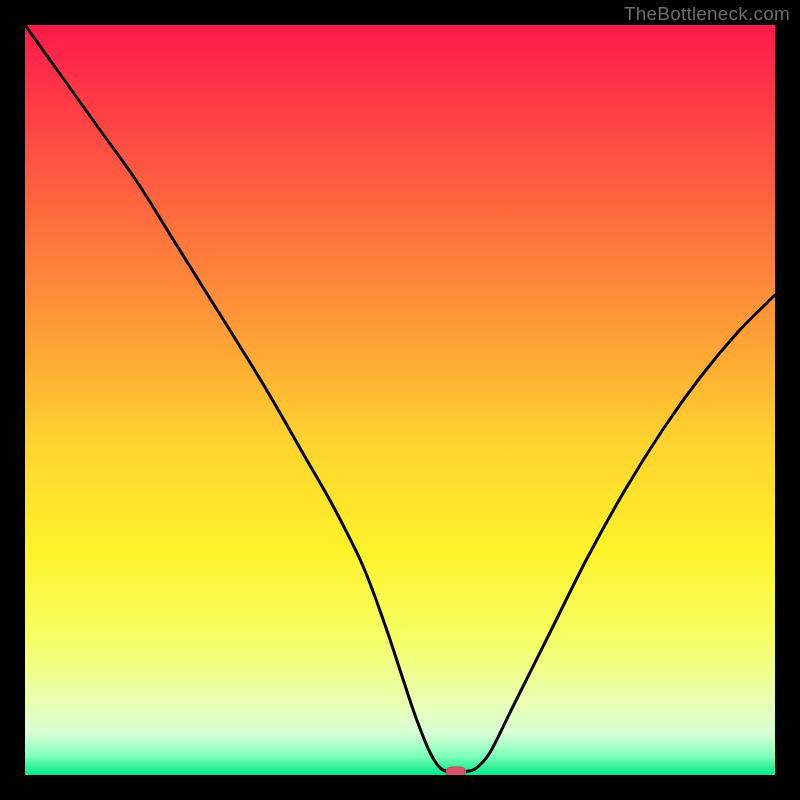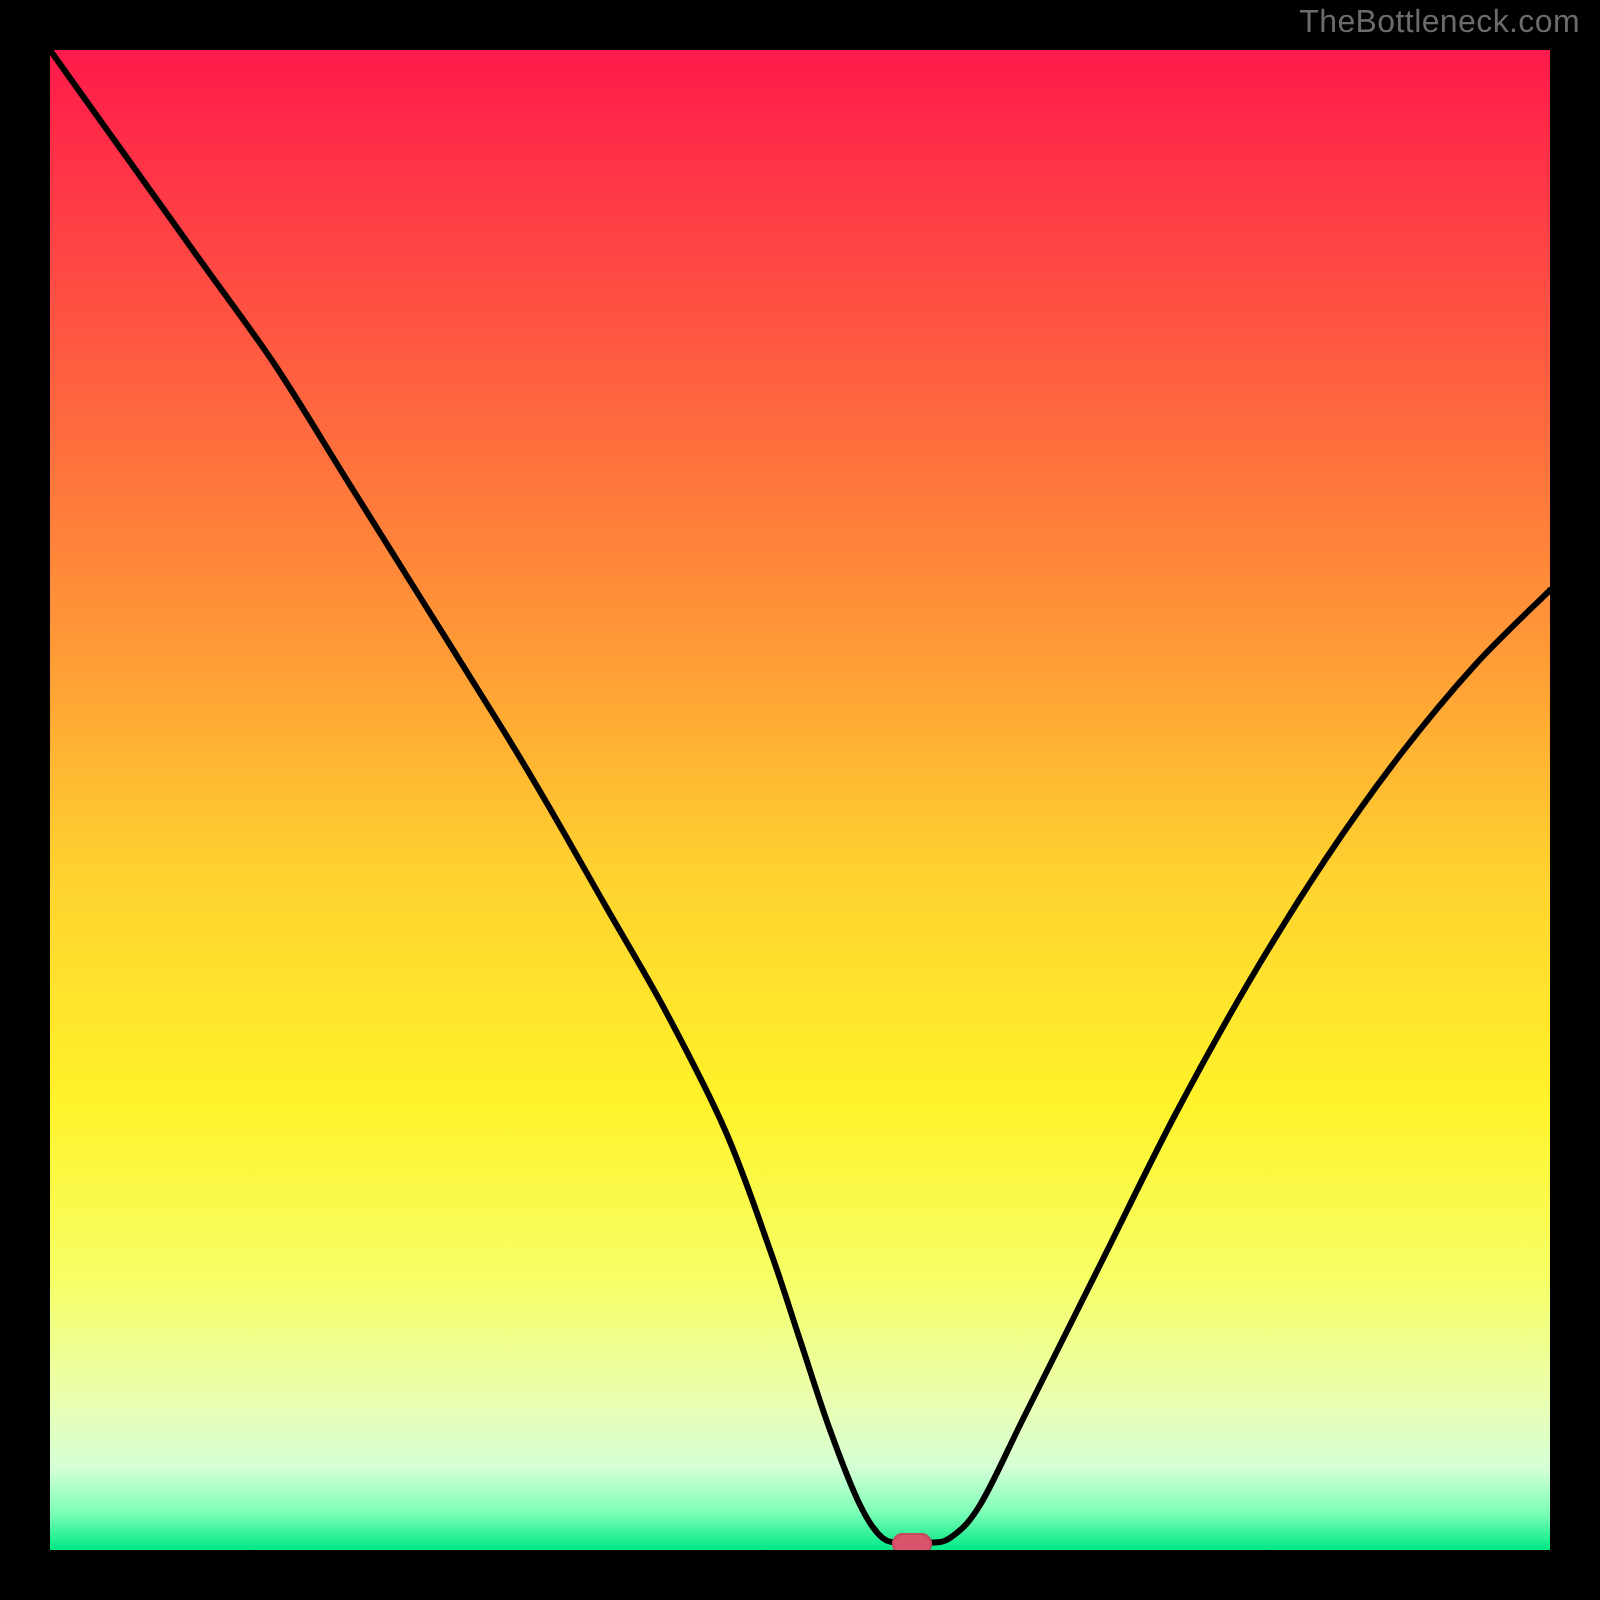--- a/index.html
+++ b/index.html
@@ -38,21 +38,21 @@
     position: absolute;
     left: 0;
     top: 0;
     width: 100%;
     height: 100%;
   }
   .watermark {
     position: absolute;
     top: 3px;
     right: 10px;
-    font-size: 16px;
+    font-size: 19px;
     color: #6b6b6b;
     font-weight: 500;
     letter-spacing: 0.2px;
   }
   .marker {
     position: absolute;
     width: 20px;
     height: 11px;
     border-radius: 6px;
     transform: translate(-50%, -50%);

